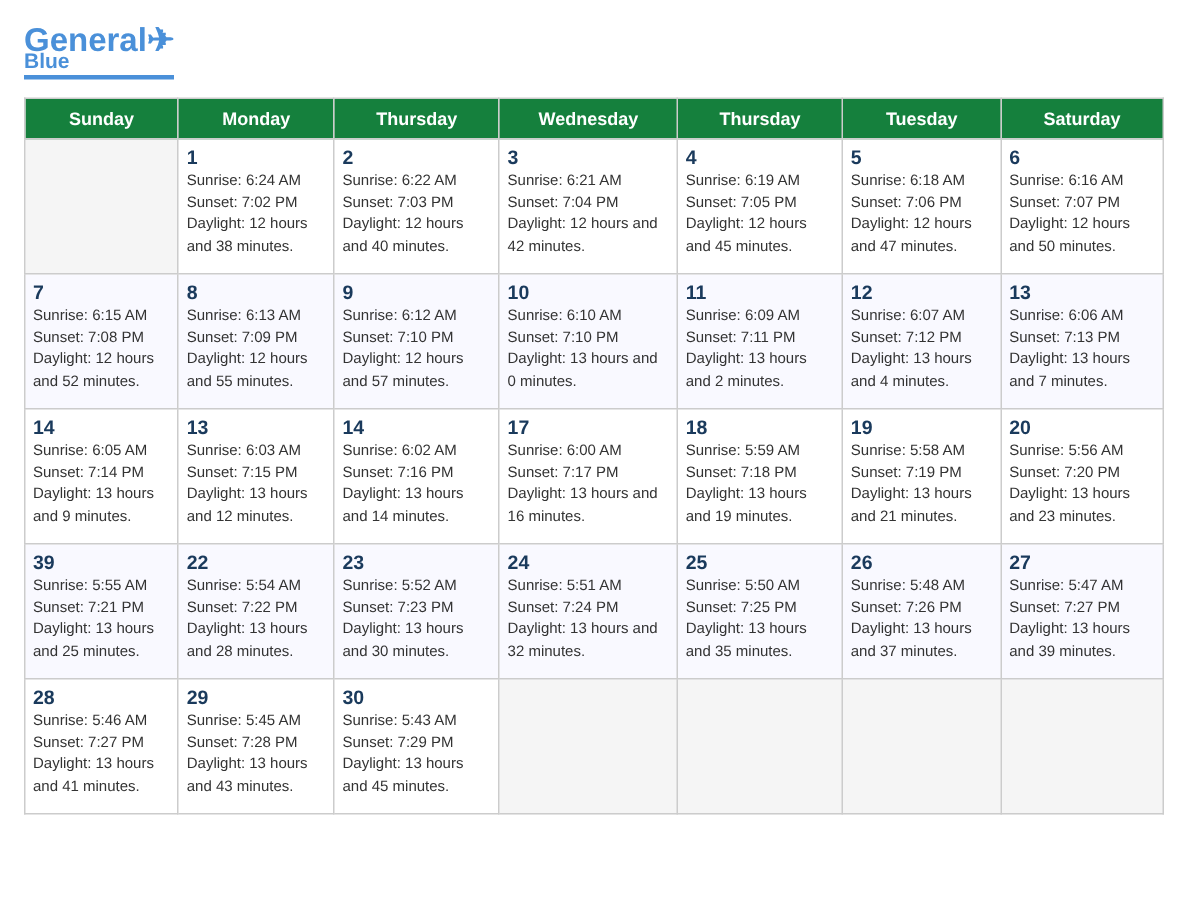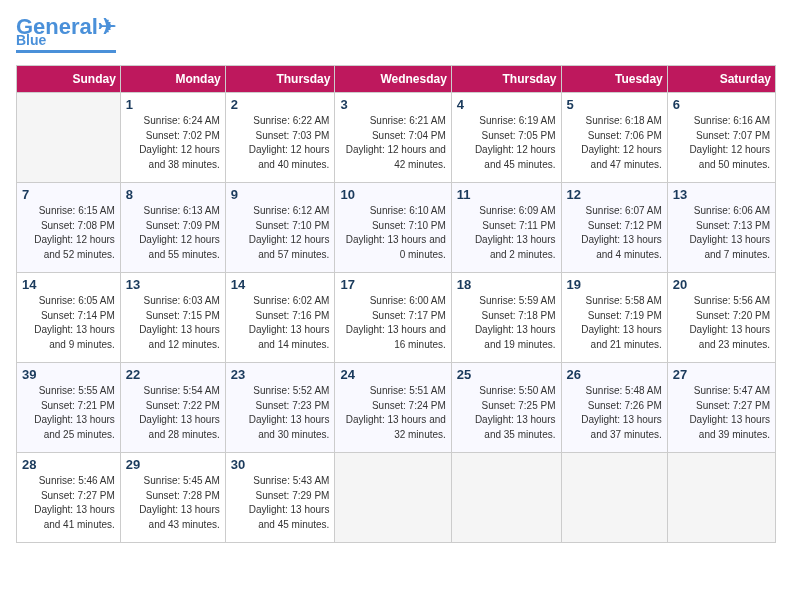--- a/index.html
+++ b/index.html
@@ -47,24 +47,24 @@
     .title-block .location {
       font-size: 16px;
       color: #444;
     }
     table {
       width: 100%;
       border-collapse: collapse;
       font-size: 10.5px;
     }
     thead tr th {
-      background: #be185d;
+      background: #15803d;
       color: #fff;
-      padding: 6px 4px;
-      text-align: right;
+      padding: 6px 16px;
+      text-align: center;
       font-size: 12px;
       border: 1px solid #ccc;
     }
     tbody tr td {
       border: 1px solid #ccc;
       vertical-align: top;
       padding: 4px 5px;
       height: 90px;
       color: #333;
       background: #fff;
@@ -75,21 +75,20 @@
     .day-num {
       font-weight: bold;
       font-size: 13px;
       color: #1a3a5c;
       margin-bottom: 2px;
     }
     .day-info {
       color: #333;
       line-height: 1.45;
       font-size: 10px;
-      text-align: right;
     }
     tbody tr:nth-child(even) td:not(.empty) {
       background: #f9f9ff;
     }
   </style>
 </head>
 <body>
 
 <div class="header">
   <div class="logo">

